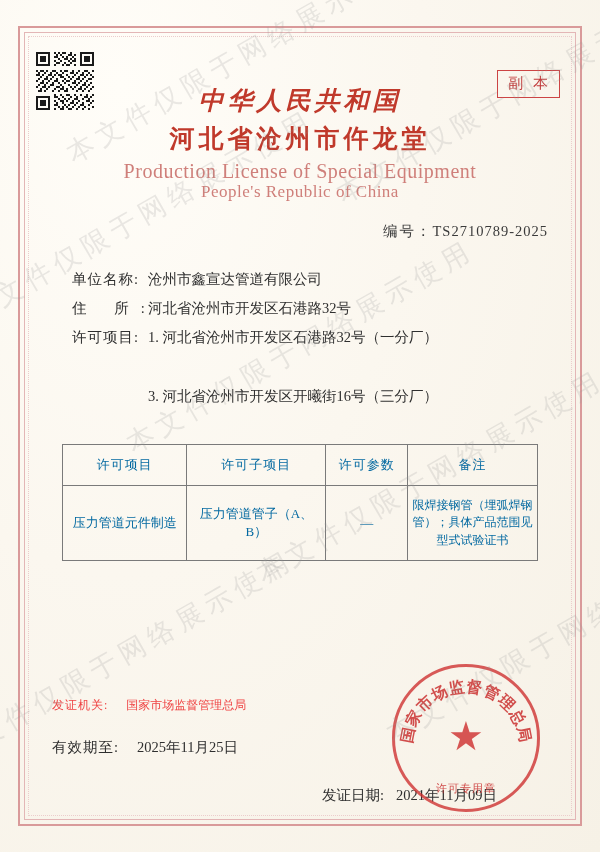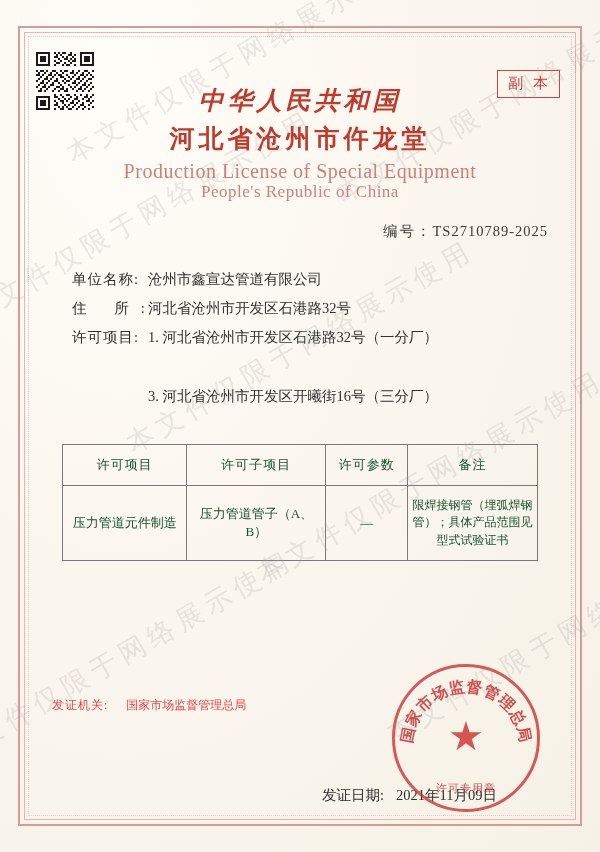--- a/index.html
+++ b/index.html
@@ -145,21 +145,21 @@
   #row-review { left: 72px; top: 417px; font-size: 14.5px; letter-spacing: 1px;}
 
   
   #lic-table {
     position: absolute;
     left: 62px;
     top: 444px;
     width: 476px;
     border-collapse: collapse;
     font-size: 13px;
-    color: #14532d;
+    color: #0369a1;
   }
   #lic-table th, #lic-table td {
     border: 1px solid #7a7a7a;
     text-align: center;
     vertical-align: middle;
     padding: 6px 3px;
   }
   #lic-table thead th {
     height: 28px;
     font-weight: normal;
@@ -502,20 +502,23 @@
         <td>—</td>
         <td class="remark-cell">限焊接钢管（埋弧焊钢管）；具体产品范围见型式试验证书</td>
       </tr>
     </tbody>
   </table>
 
   <div id="row-issuer">
     <span class="lbl">发证机关:</span><span class="val">国家市场监督管理总局</span>
   </div>
 
+  <div id="row-valid">
+    <span class="lbl">有效期至:</span><span class="val">2025年11月25日</span>
+  </div>
 
   <div id="row-issue-date">
     <span class="lbl">发证日期:</span><span class="val">2021年11月09日</span>
   </div>
 
 
   <div id="seal">
     <div class="ring"></div>
     <svg viewBox="0 0 148 148">
       <defs>

